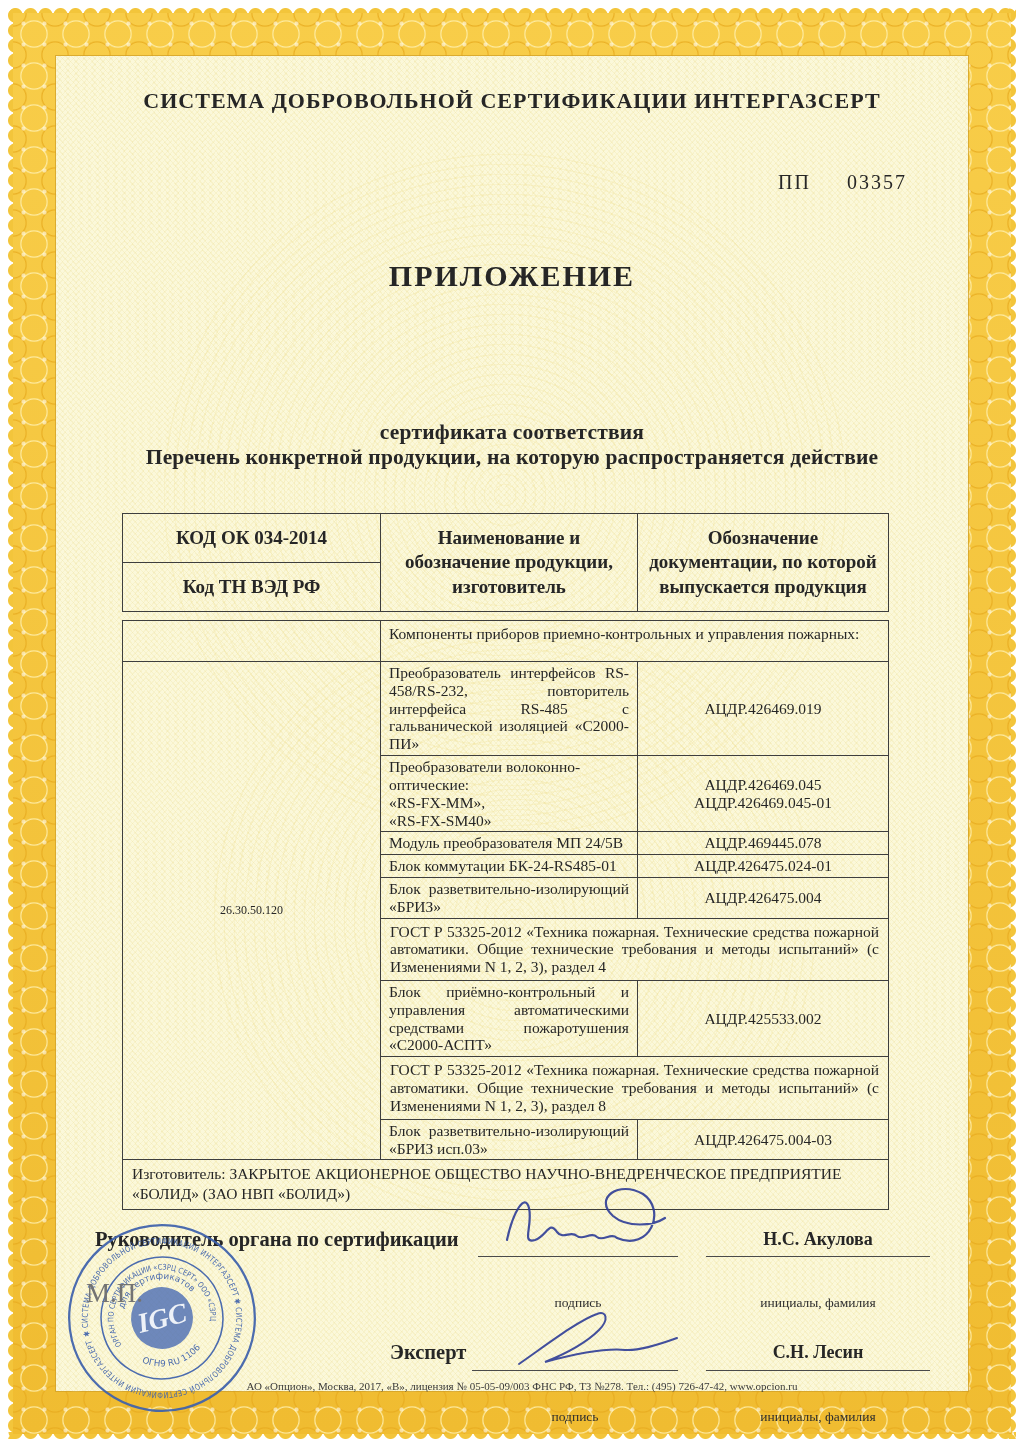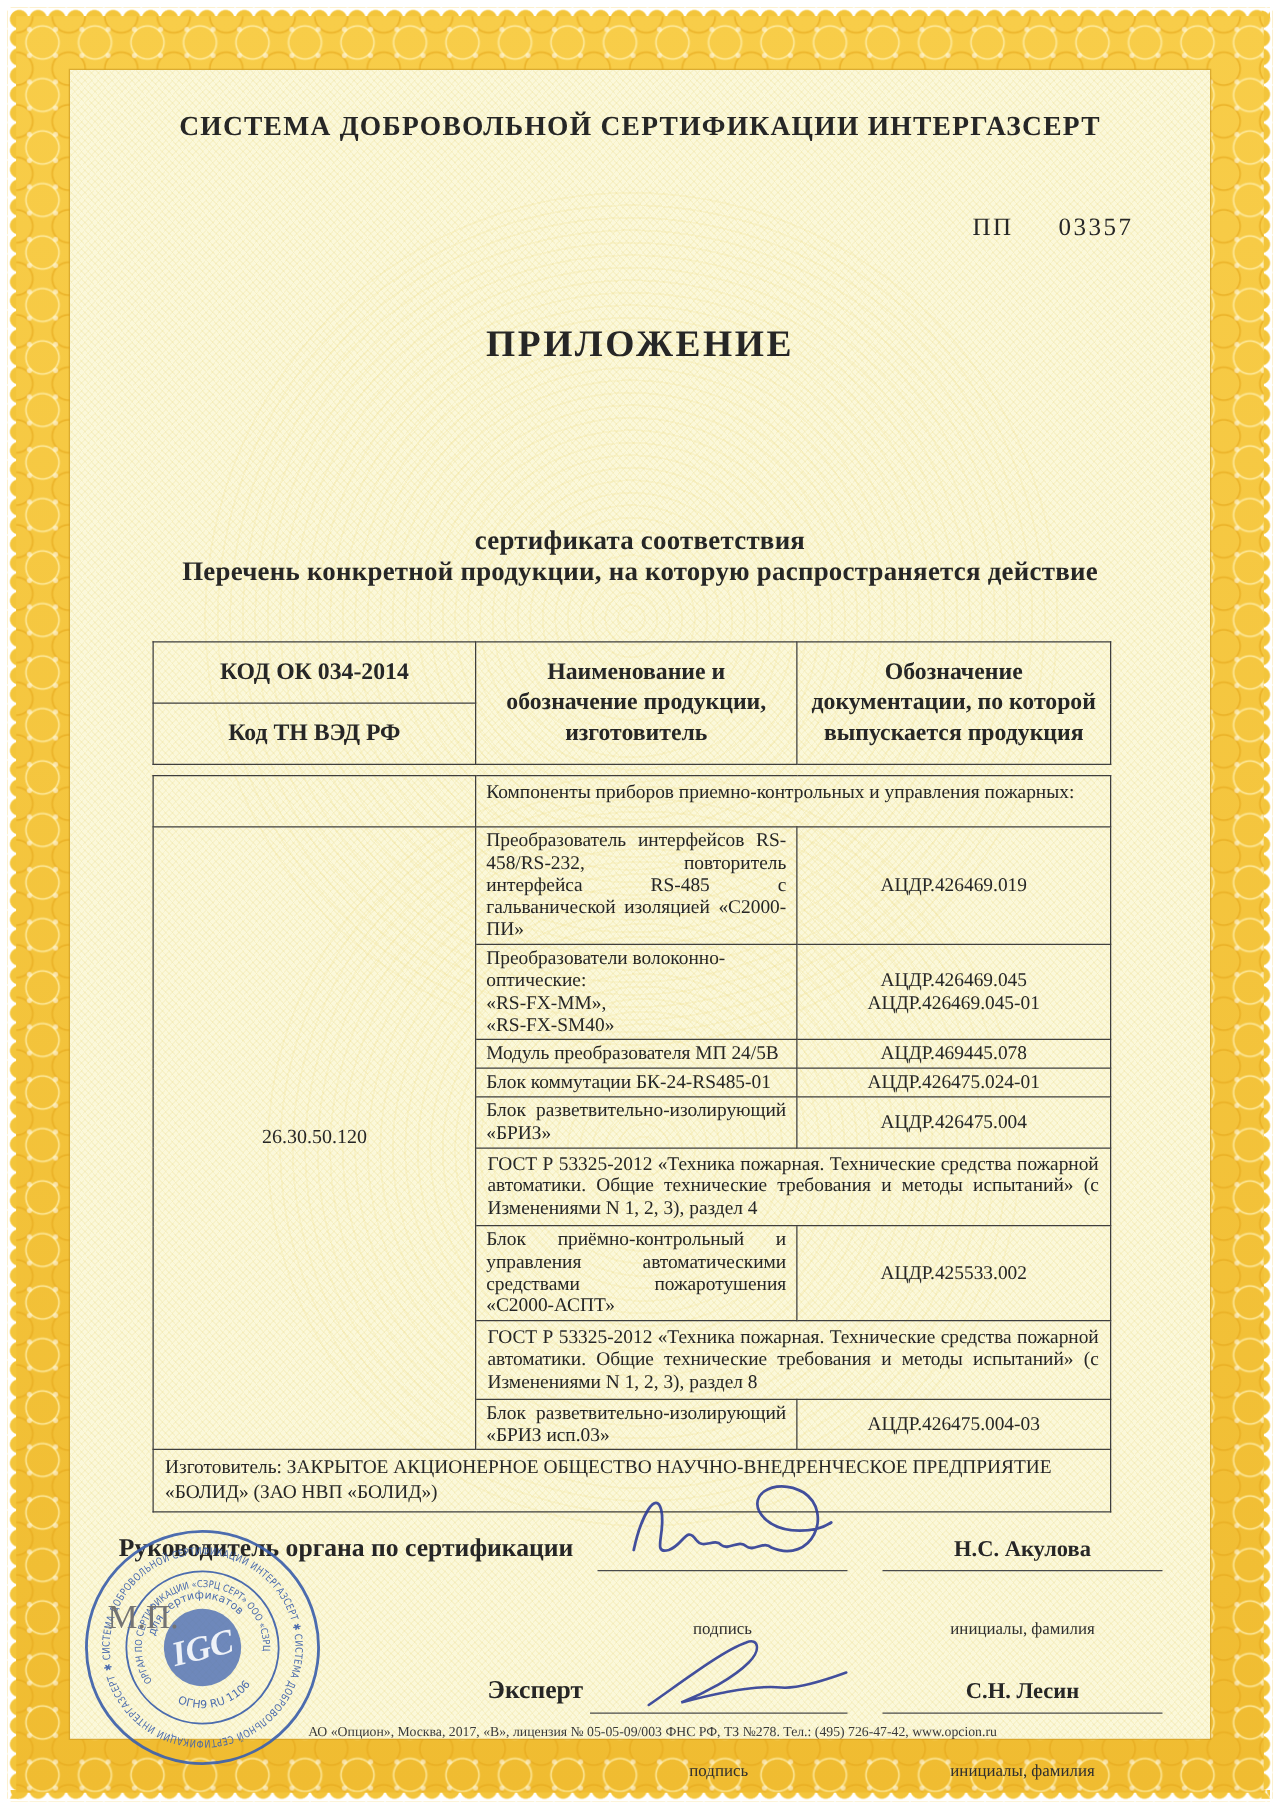--- a/index.html
+++ b/index.html
@@ -57,21 +57,21 @@
   .table-wrap{left:122px;top:513px;width:766px;}
   table{border-collapse:collapse;table-layout:fixed;width:766px;font-size:15.5px;line-height:1.15;}
   col.c1{width:258px;}col.c2{width:257px;}col.c3{width:251px;}
   th,td{border:1.5px solid #3e3e3e;vertical-align:middle;padding:2px 8px;font-weight:normal;}
   .hdr-tbl th{font-weight:700;font-size:19px;text-align:center;line-height:1.28;padding:4px 10px;}
   .hdr-tbl .c1top{height:40px;margin-left:24px;}
   .hdr-tbl .c1bot{height:40px;}
   .hdr-tbl .c2h{padding:4px 16px;}
   .body-tbl{margin-top:8px;}
   .section-cell{height:34px;vertical-align:top;padding-top:4px;}
-  .code-cell{text-align:center;font-size:16px;vertical-align:middle;}
+  .code-cell{text-align:center;font-size:12px;vertical-align:middle;}
   .name-cell{text-align:justify;}
   .name-cell.pre{white-space:pre-line;text-align:left;}
   .doc-cell{text-align:center;white-space:pre-line;}
   .std-cell{text-align:justify;padding:4px 9px;}
   .manuf-cell{padding:4px 9px;line-height:1.3;}
   .empty-cell{}
 
   
   .role{font-size:20.5px;font-weight:700;}
   .role.head{left:95px;top:1228px;}

